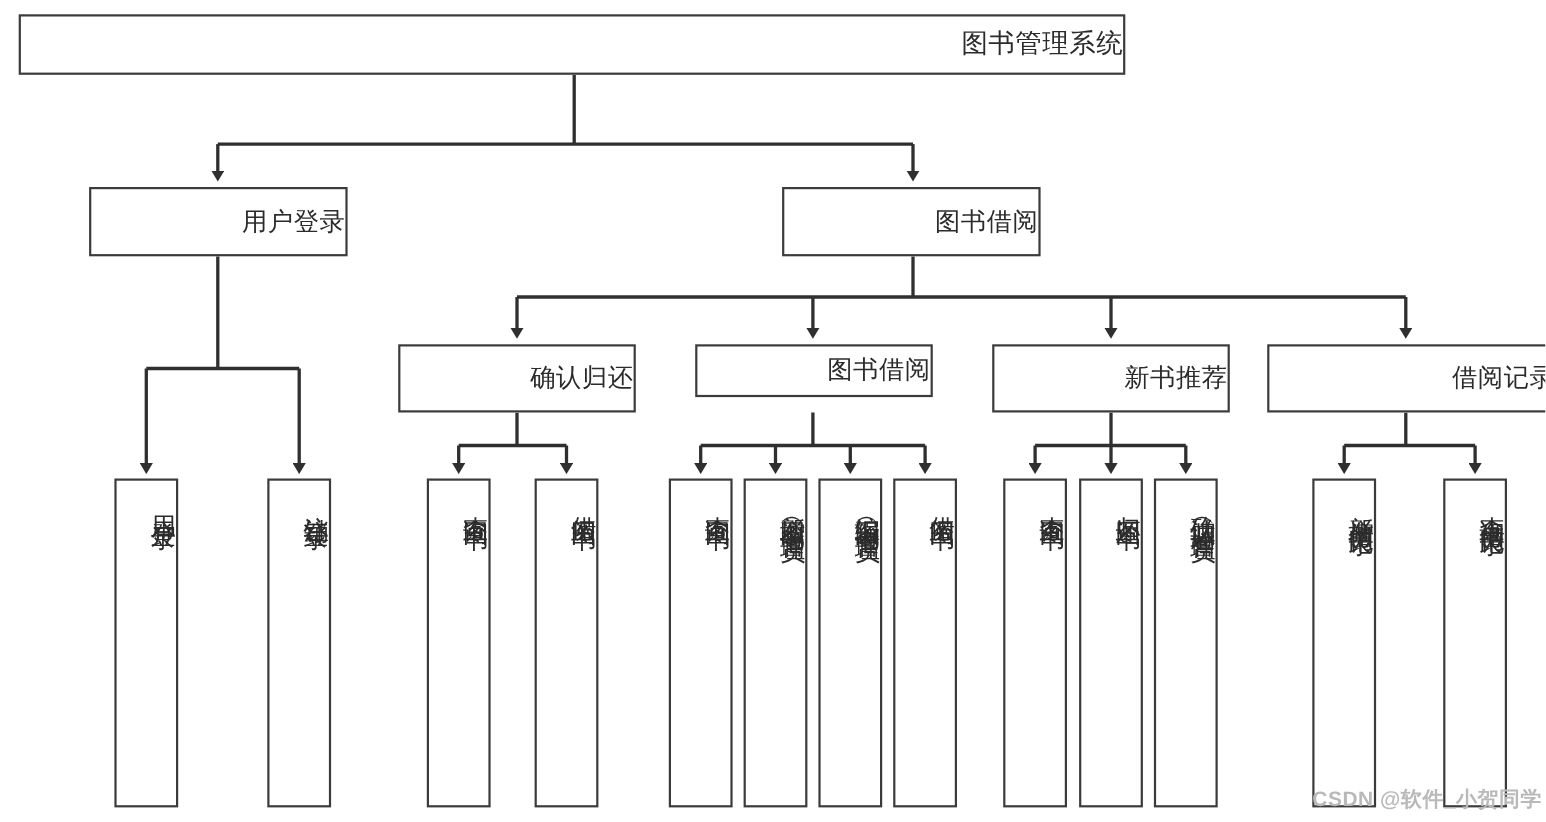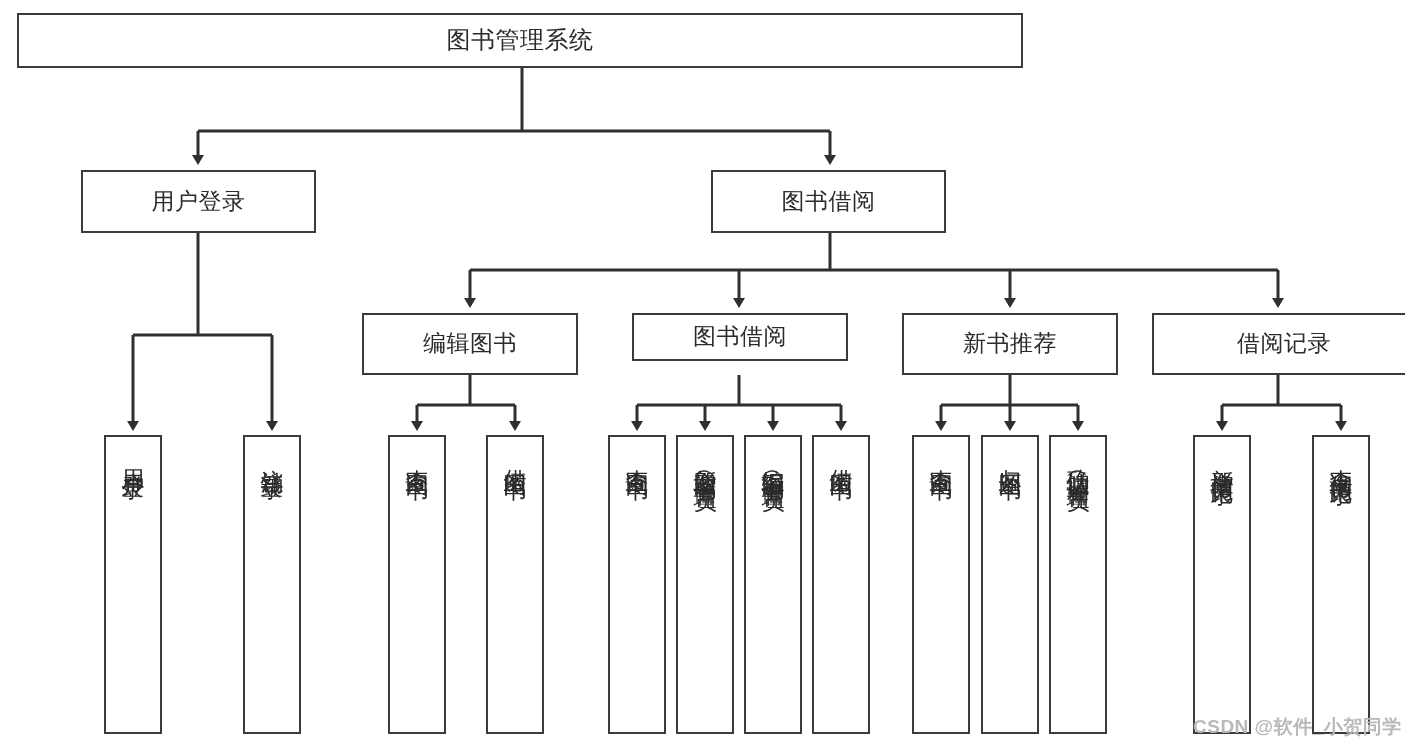--- a/index.html
+++ b/index.html
@@ -25,21 +25,21 @@
     width: 1405px;
     height: 747px;
   }
   .node {
     position: absolute;
     box-sizing: border-box;
     background: #ffffff;
     border: 2px solid #3b3b3b;
     display: flex;
     align-items: center;
-    justify-content: center;
+    justify-content: flex-end;
     z-index: 2;
   }
   .node .label {
     color: #2b2b2b;
     text-align: center;
     line-height: 1.12;
     letter-spacing: 0.5px;
     white-space: nowrap;
   }
   .node.horiz .label {
@@ -131,21 +131,21 @@
   </div>
 
   <div class="node horiz" style="left:81px; top:170px; width:235px; height:63px;">
     <span class="label">用户登录</span>
   </div>
   <div class="node horiz" style="left:711px; top:170px; width:235px; height:63px;">
     <span class="label">图书借阅</span>
   </div>
 
   <div class="node horiz" style="left:362px; top:313px; width:216px; height:62px;">
-    <span class="label">编辑图书</span>
+    <span class="label">确认归还</span>
   </div>
   <div class="node horiz" style="left:632px; top:313px; width:216px; height:48px;font-family:Liberation Serif, serif;">
     <span class="label">图书借阅</span>
   </div>
   <div class="node horiz" style="left:902px; top:313px; width:216px; height:62px;">
     <span class="label">新书推荐</span>
   </div>
   <div class="node horiz" style="left:1152px; top:313px; width:264px; height:62px;">
     <span class="label">借阅记录</span>
   </div>

